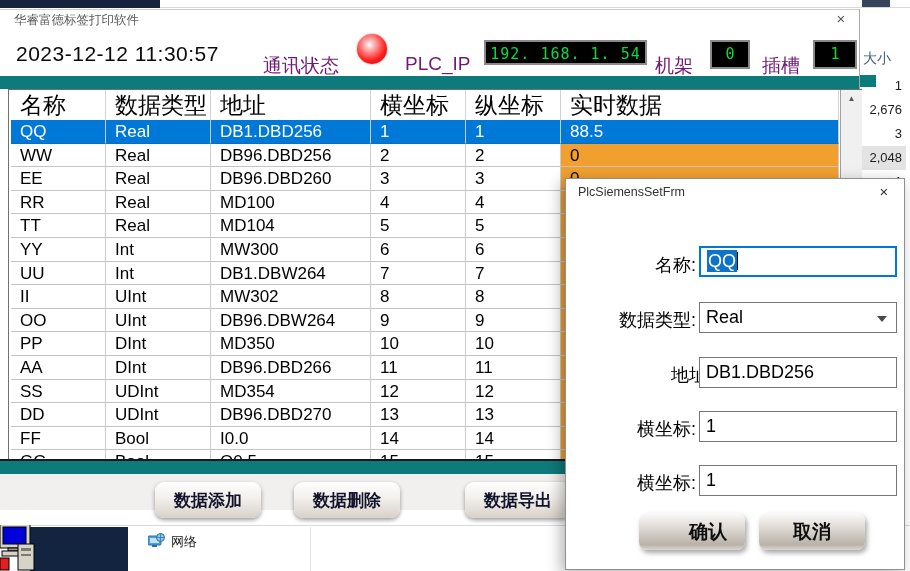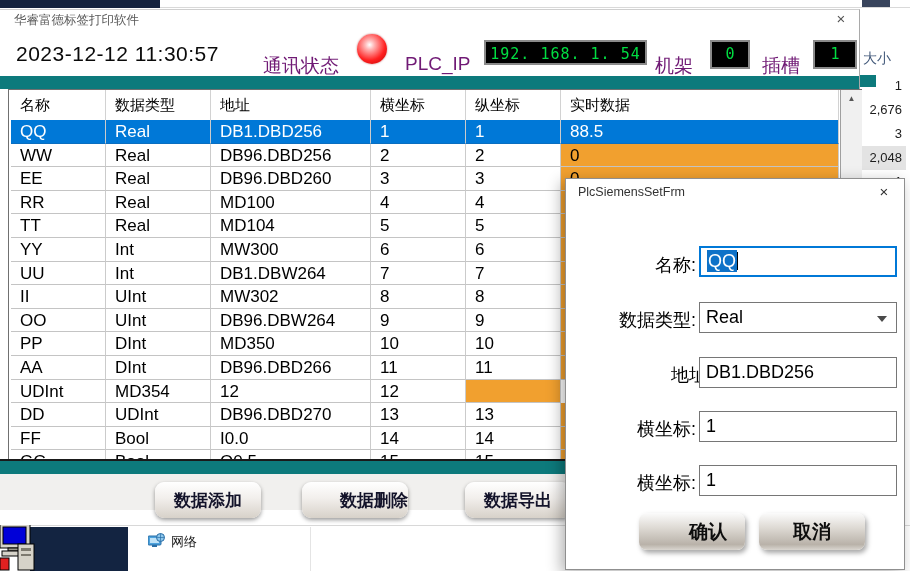--- a/index.html
+++ b/index.html
@@ -47,38 +47,38 @@
 
   .teal-band1 { position:absolute; left:0; top:66px; width:100%; height:13px; background:#0d7a7c; }
   .teal-frag { position:absolute; left:860px; top:75px; width:16px; height:12px; background:#0d7a7c; }
   .teal-band2 { position:absolute; left:0; top:449px; width:100%; height:15px; background:#0d7a7c; border-top:2px solid #1a1a1a; }
 
   
   .grid-wrap { position:absolute; left:8px; top:79px; width:854px; height:370px; background:#fff;
     border-left:1px solid #707070; border-top:1px solid #707070; overflow:hidden; }
   .grid-inner { position:absolute; left:2px; top:0; width:828px; height:370px; overflow:hidden; }
   .thead { display:grid; grid-template-columns:95px 105px 160px 95px 95px 1fr; height:30px; }
-  .thead .hcell { font-size:15px; color:#000; padding-left:9px; line-height:30px;
+  .thead .hcell { font-size:23px; color:#000; padding-left:9px; line-height:30px;
     border-right:1px solid #d2d2d2; border-bottom:1px solid #cccccc; background:#fff; }
   .tbody { height:340px; overflow:hidden; }
   .trow { display:grid; grid-template-columns:95px 105px 160px 95px 95px 1fr; height:23.6px; }
   .tcell { font-size:17px; color:#000; padding-left:9px; line-height:23.6px;
     border-right:1px solid #cbcbcb; border-bottom:1px solid #c4c4c4; white-space:nowrap; overflow:hidden; }
   .trow.sel .tcell { background:#0078d7; color:#fff; border-bottom-color:#0a6ec0; }
   .tcell.rt { background:#f1a02f; }
   .vscroll { position:absolute; right:0; top:0; width:22px; height:370px; background:#f0f0f0; border-left:1px solid #9f9f9f; }
   .vscroll .arrow { display:block; width:100%; height:17px; text-align:center; font-size:8px; color:#555; line-height:17px; cursor:pointer; }
 
   
   .btnbar { position:absolute; left:0; top:464px; width:100%; height:36px; background:#f1f0ee; }
   .sbtn { position:absolute; top:8px; width:106px; height:36px; border:none; border-radius:9px;
     background:linear-gradient(180deg,#ffffff 0%,#f2efec 45%,#d7d1c9 100%);
     box-shadow:0 2px 4px rgba(0,0,0,.4); font-size:17px; color:#13132a; font-weight:600;
     font-family:"Liberation Sans", sans-serif; cursor:pointer; }
-  .sbtn.b1 { left:155px; } .sbtn.b2 { left:302px;text-align:right; } .sbtn.b3 { left:465px; }
+  .sbtn.b1 { left:155px; } .sbtn.b2 { left:294px; } .sbtn.b3 { left:465px; }
 
   
   #dialog { position:absolute; left:565px; top:178px; width:340px; height:392px; background:#fff;
     border:1px solid #8f8f8f; box-shadow:-4px 4px 14px rgba(0,0,0,.30); z-index:5; }
   .dtitle { position:absolute; left:12px; top:6px; font-size:12.5px; color:#333; }
   .dclose { position:absolute; right:10px; top:4px; width:20px; height:18px; text-align:center;
     font-size:15px; color:#333; line-height:18px; cursor:pointer; }
   .fld-label { position:absolute; width:130px; text-align:right; font-size:18px; color:#000; }
   .fld-box { position:absolute; left:133px; width:198px; height:31px; border:1px solid #767676;
     background:#fff; font-size:18px; color:#000; line-height:29px; padding-left:6px; white-space:nowrap; }
@@ -251,20 +251,21 @@
           </div>
           <div class="trow">
             <div class="tcell">AA</div>
             <div class="tcell">DInt</div>
             <div class="tcell">DB96.DBD266</div>
             <div class="tcell">11</div>
             <div class="tcell">11</div>
             <div class="tcell rt"></div>
           </div>
           <div class="trow">
+            <div class="tcell">SS</div>
             <div class="tcell">UDInt</div>
             <div class="tcell">MD354</div>
             <div class="tcell">12</div>
             <div class="tcell">12</div>
             <div class="tcell rt"></div>
           </div>
           <div class="trow">
             <div class="tcell">DD</div>
             <div class="tcell">UDInt</div>
             <div class="tcell">DB96.DBD270</div>

